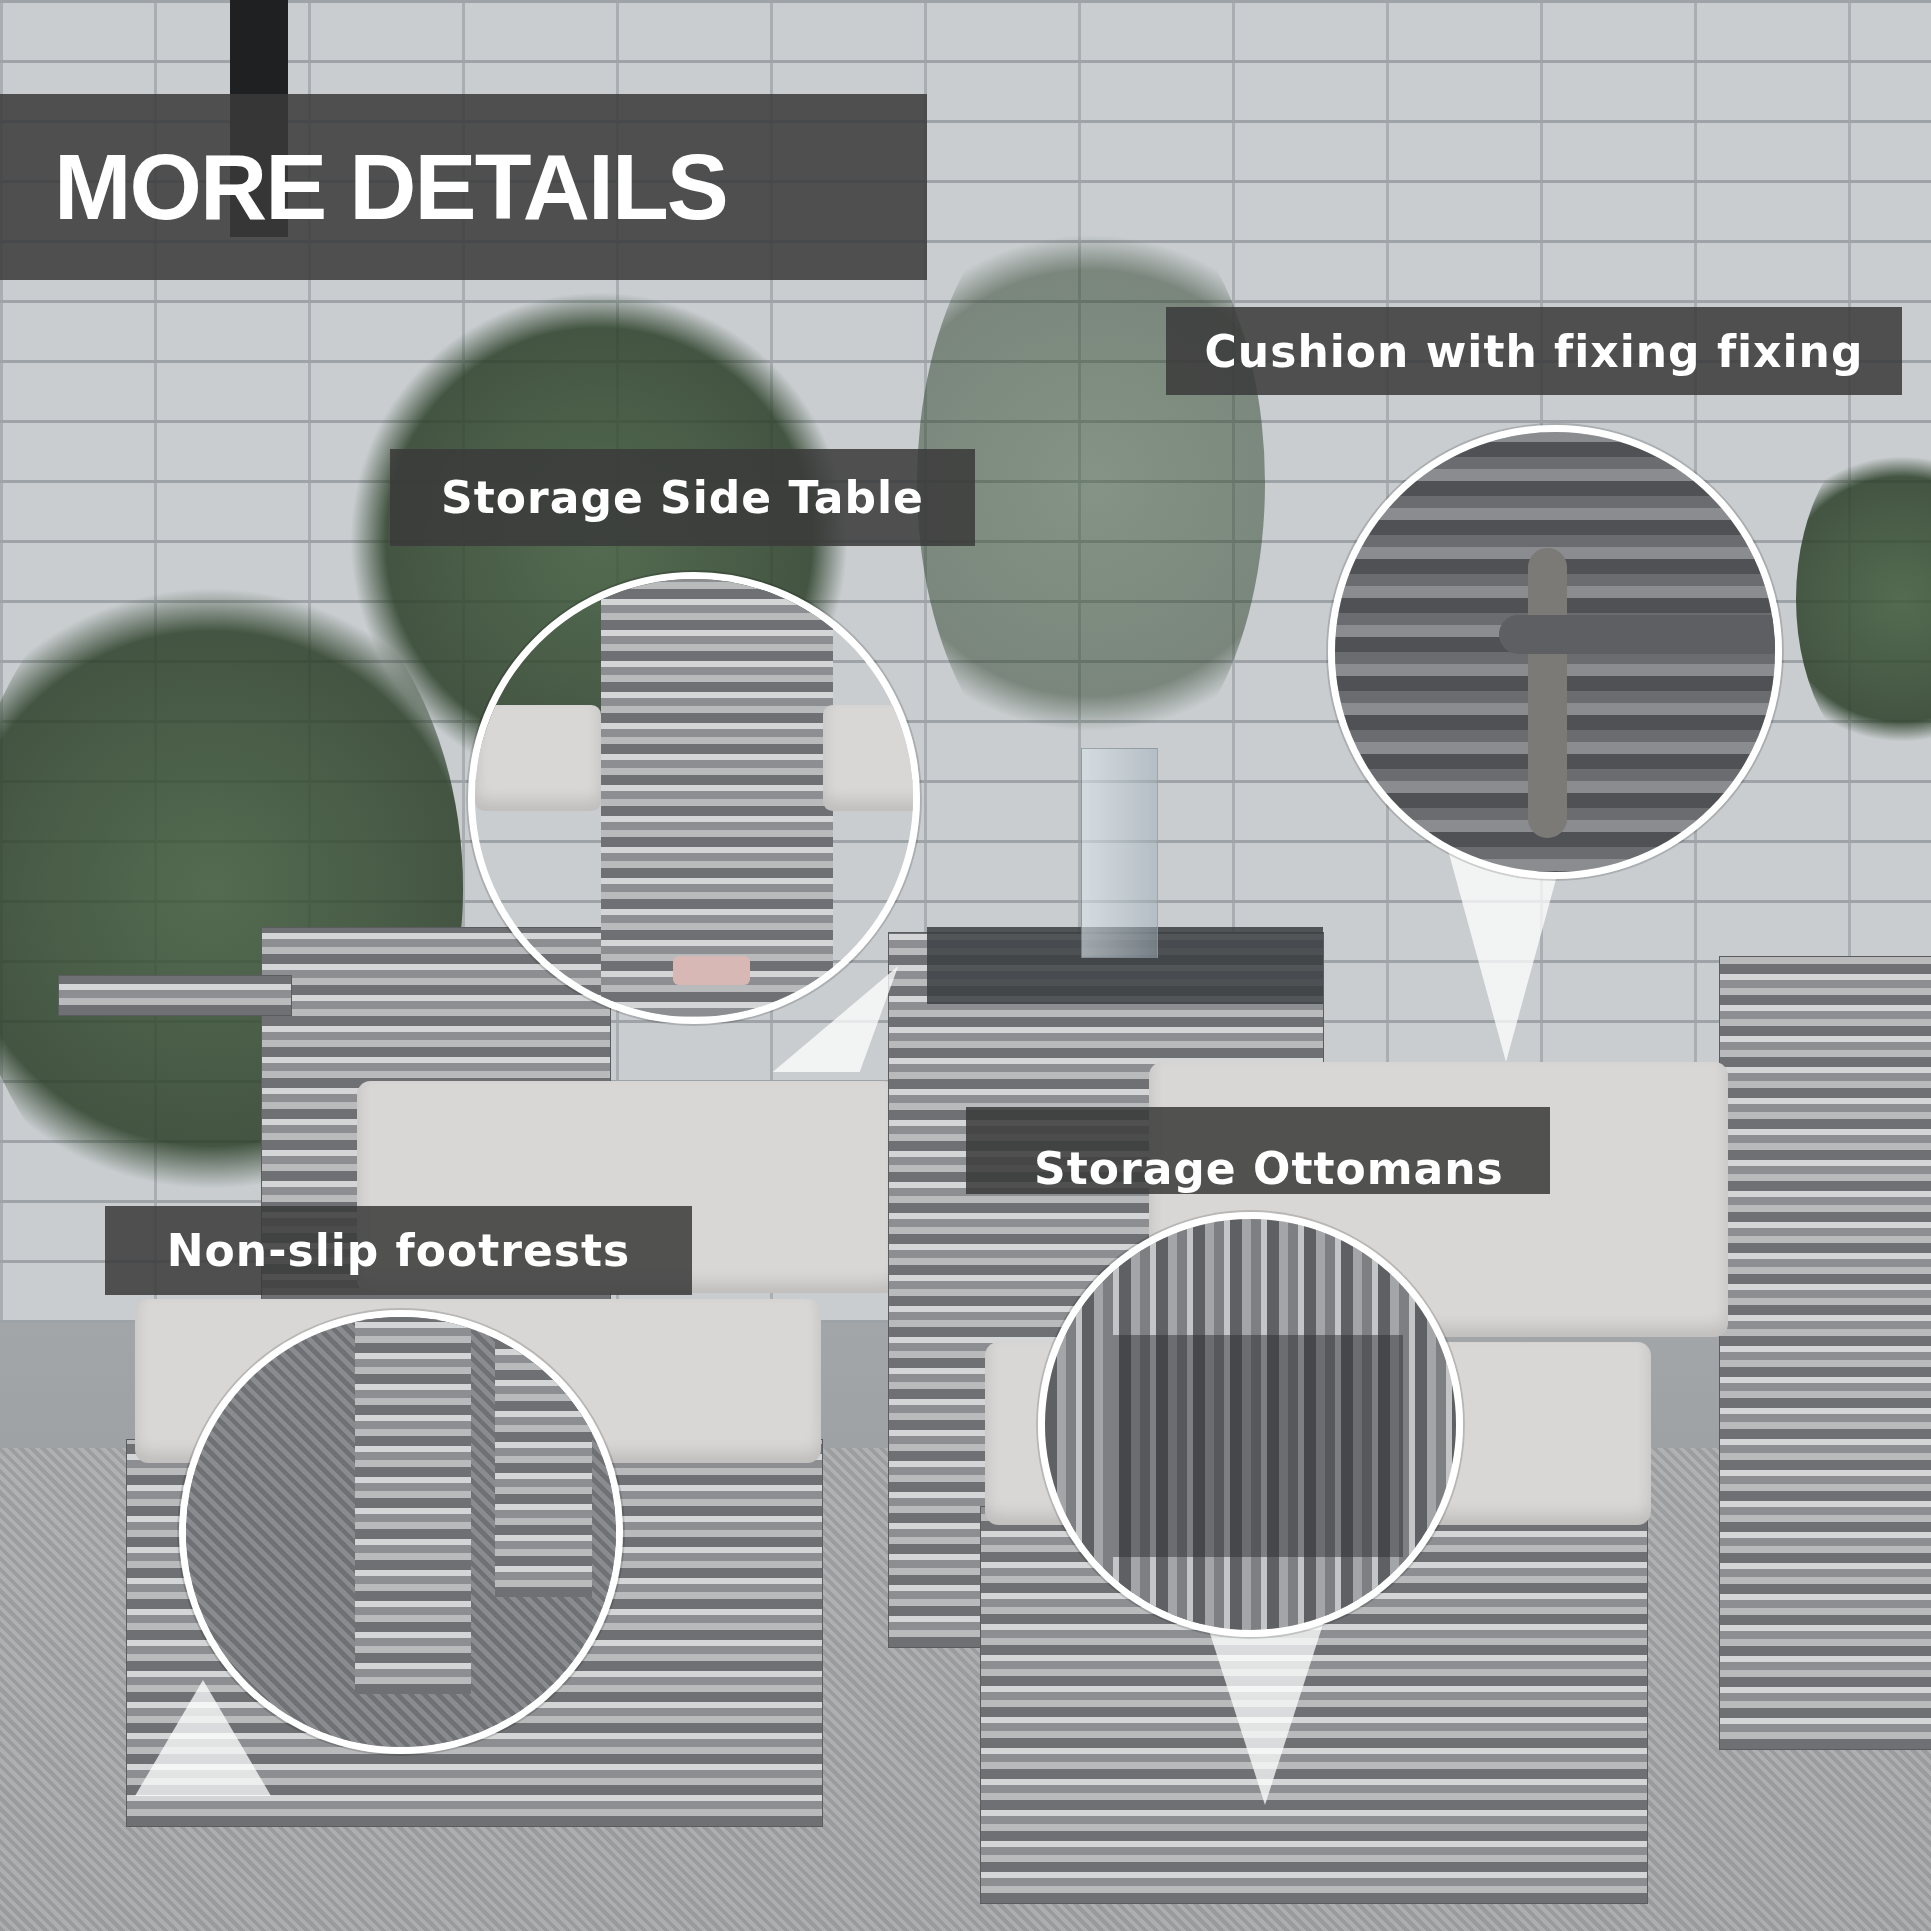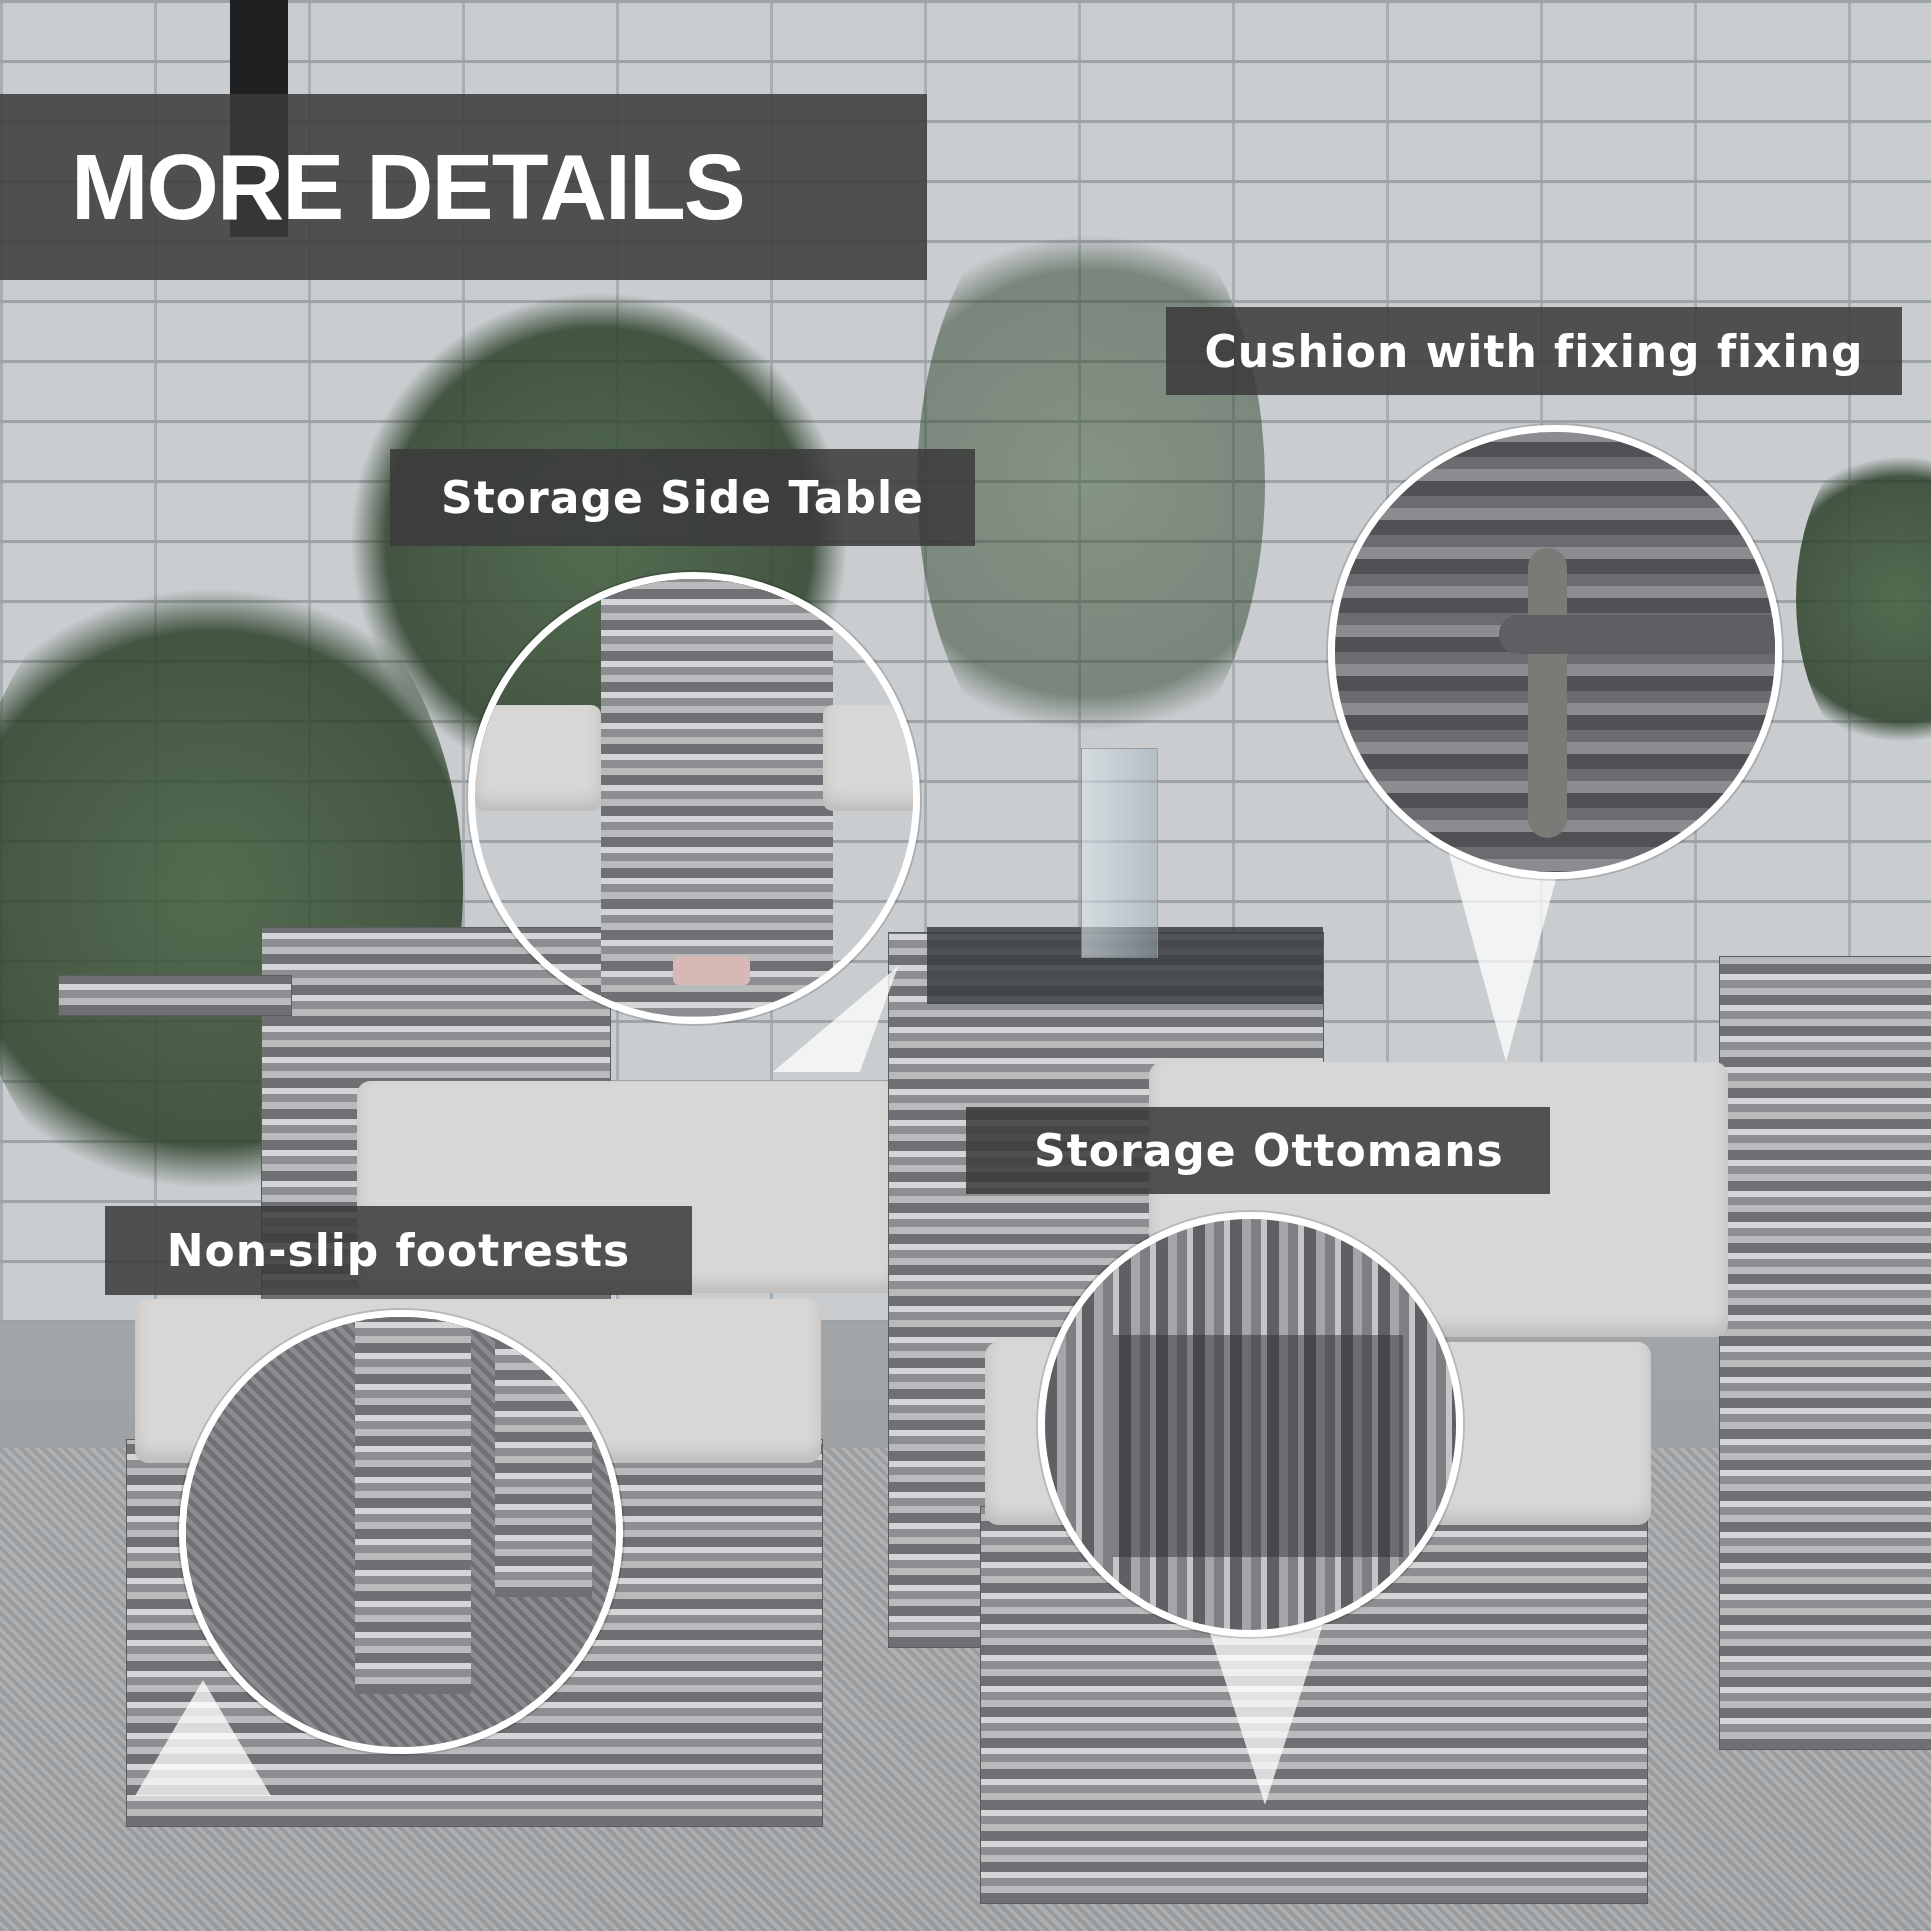--- a/index.html
+++ b/index.html
@@ -19,21 +19,21 @@
       background: radial-gradient(circle, #3f5a3a 0%, #2c4029 60%, transparent 70%); opacity: .85; }
     .wicker { position: absolute;
       background: repeating-linear-gradient(0deg, #6e7073 0 9.7px, #b8babc 9.7px 17.4px, #8c8e91 17.4px 25px, #d4d5d6 25px 31px);
       border: 1.9px solid #5a5c5e; }
     .cushion { position: absolute; background: #d9d7d5; border-radius: 13.5px;
       box-shadow: inset 0 -9.7px 15.4px rgba(0,0,0,.12); }
     .glasstop { position: absolute; background: #3b3e42; opacity: .85; }
     .vase { position: absolute; background: linear-gradient(90deg, rgba(220,230,235,.6), rgba(160,175,185,.5)); border: 1.9px solid rgba(120,130,140,.6); }
     .label { position: absolute; background: rgba(58,58,58,.86); color: #fff;
       display: flex; align-items: center; box-sizing: border-box; white-space: nowrap; }
-    .label.title { font-family: "Liberation Sans", sans-serif; font-weight: bold; font-size: 93px; letter-spacing: -1.9px; padding-left: 71px; }
+    .label.title { font-family: "Liberation Sans", sans-serif; font-weight: bold; font-size: 93px; letter-spacing: -1.9px; padding-left: 54px; }
     .label.small { font-size: 44px; font-weight: bold; letter-spacing: 1px; justify-content: center; }
     .zoom-circle { position: absolute; border-radius: 50%; border: 7.7px solid #ffffff;
       box-sizing: border-box; overflow: hidden; box-shadow: 0 0 0 1.9px rgba(0,0,0,.15); }
     .pointer { position: absolute; width: 0; height: 0; }
   </style>
 </head>
 <body>
 
 <div>
   <div class="wall"></div>
@@ -99,20 +99,20 @@
 </div>
 
 <div class="label small" style="left:1166px;top:307px;width:736px;height:88px;">
   <span>Cushion with fixing fixing</span>
 </div>
 
 <div class="label small" style="left:390px;top:449px;width:585px;height:97px;">
   <span>Storage Side Table</span>
 </div>
 
-<div class="label small" style="left:966px;top:1107px;width:584px;height:87px;justify-content:flex-start;padding-left:68px;">
+<div class="label small" style="left:966px;top:1107px;width:584px;height:87px;justify-content:flex-start;padding-left:68px;align-items:flex-end;">
   <span>Storage Ottomans</span>
 </div>
 
 <div class="label small" style="left:97px;top:1206px;width:587px;height:89px;margin-left:8px;">
   <span>Non-slip footrests</span>
 </div>
 
 
 </body></html>

